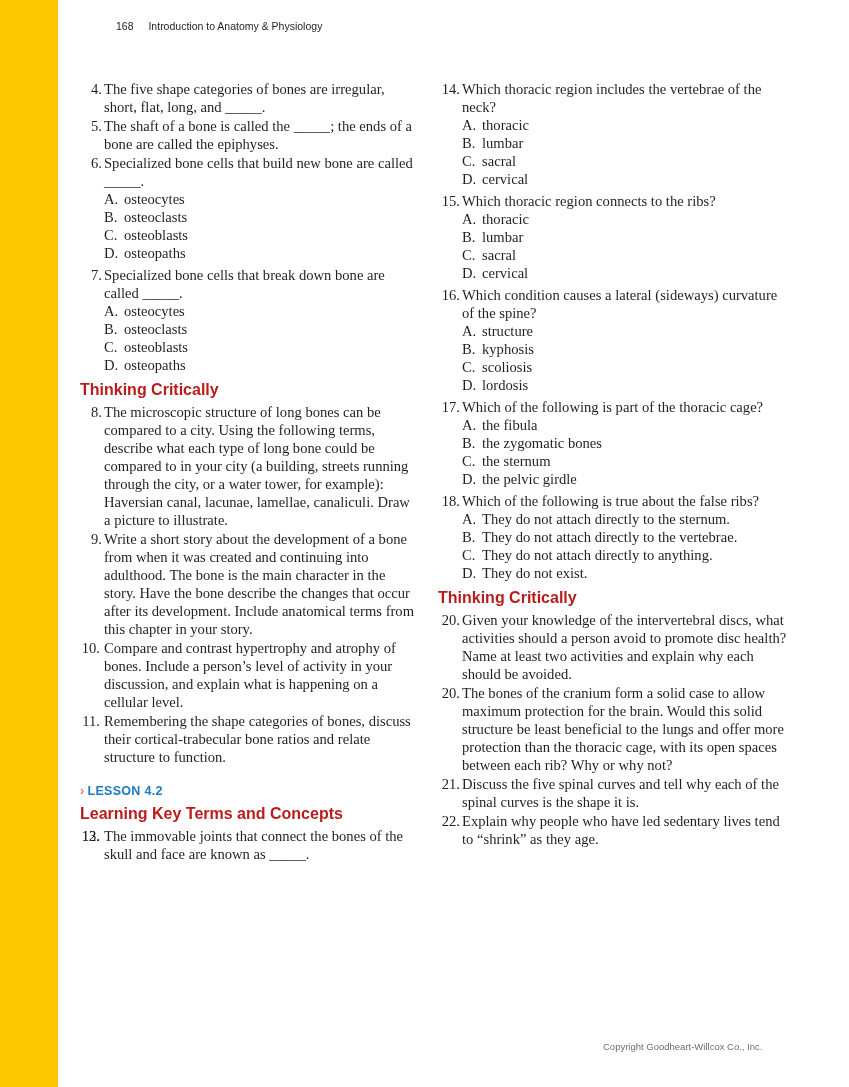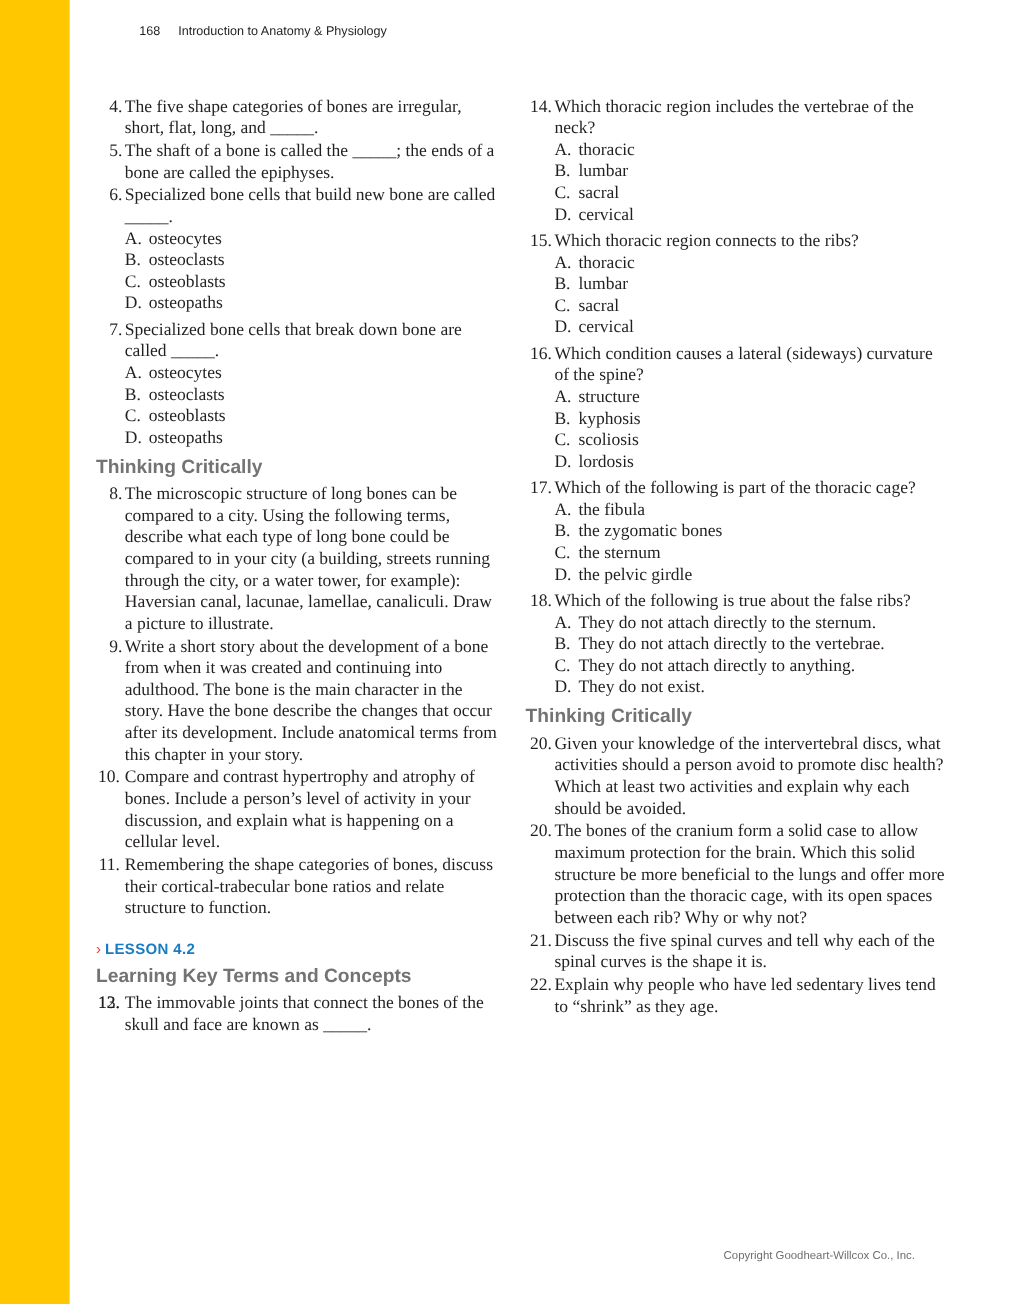--- a/index.html
+++ b/index.html
@@ -17,21 +17,21 @@
   .col-left { left: 80px; width: 340px; }
   .col-right { left: 438px; width: 350px; }
   .q { font-size: 14.6px; line-height: 18px; margin: 0 0 1px 0; position: relative; padding-left: 24px; }
   .q .num { position: absolute; left: 0; top: 0; width: 22px; text-align: right; }
   .q .num.two { left: -2px; }
   .opt { position: relative; padding-left: 20px; font-size: 14.6px; line-height: 18px; }
   .opt .ol { position: absolute; left: 0; top: 0; }
   .opts { margin-bottom: 4px; }
   .sec-head {
     font-family: "Liberation Sans", "DejaVu Sans", sans-serif; font-weight: bold; font-size: 16px;
-    line-height: 20px; margin: 6px 0 3px 0; color: #737373;
+    line-height: 20px; margin: 6px 0 3px 0; color: #b91c1c;
   }
   .lesson-tag {
     font-family: "Liberation Sans", "DejaVu Sans", sans-serif; font-weight: bold; font-size: 12.5px;
     color: #1a7bc0; margin-top: 18px; letter-spacing: 0.3px;
   }
   .lesson-tag .arrow { color: #e8413c; font-weight: normal; margin-right: 3px; }
   .lesson-title {
     font-family: "Liberation Sans", "DejaVu Sans", sans-serif; font-weight: bold; font-size: 21px;
     color: #1a7bc0; line-height: 26px; margin: 1px 0 6px 0;
   }
@@ -118,19 +118,19 @@
   <div class="q"><span class="num">18.</span><span>Which of the following is true about the false ribs?</span>
     <div class="opts">
       <div class="opt"><span class="ol">A.</span><span>They do not attach directly to the sternum.</span></div>
       <div class="opt"><span class="ol">B.</span><span>They do not attach directly to the vertebrae.</span></div>
       <div class="opt"><span class="ol">C.</span><span>They do not attach directly to anything.</span></div>
       <div class="opt"><span class="ol">D.</span><span>They do not exist.</span></div>
     </div>
   </div>
 
   <div class="sec-head">Thinking Critically</div>
-  <div class="q"><span class="num">20.</span><span>Given your knowledge of the intervertebral discs, what activities should a person avoid to promote disc health? Which at least two activities and explain why each should be avoided.</span></div>
-  <div class="q"><span class="num">20.</span><span>The bones of the cranium form a solid case to allow maximum protection for the brain. Which this solid structure be more beneficial to the lungs and offer more protection than the thoracic cage, with its open spaces between each rib? Why or why not?</span></div>
+  <div class="q"><span class="num">20.</span><span>Given your knowledge of the intervertebral discs, what activities should a person avoid to promote disc health? Name at least two activities and explain why each should be avoided.</span></div>
+  <div class="q"><span class="num">20.</span><span>The bones of the cranium form a solid case to allow maximum protection for the brain. Would this solid structure be least beneficial to the lungs and offer more protection than the thoracic cage, with its open spaces between each rib? Why or why not?</span></div>
   <div class="q"><span class="num">21.</span><span>Discuss the five spinal curves and tell why each of the spinal curves is the shape it is.</span></div>
   <div class="q"><span class="num">22.</span><span>Explain why people who have led sedentary lives tend to “shrink” as they age.</span></div>
 </div>
 
 <div class="footer">Copyright Goodheart-Willcox Co., Inc.</div>
 
 </body></html>

